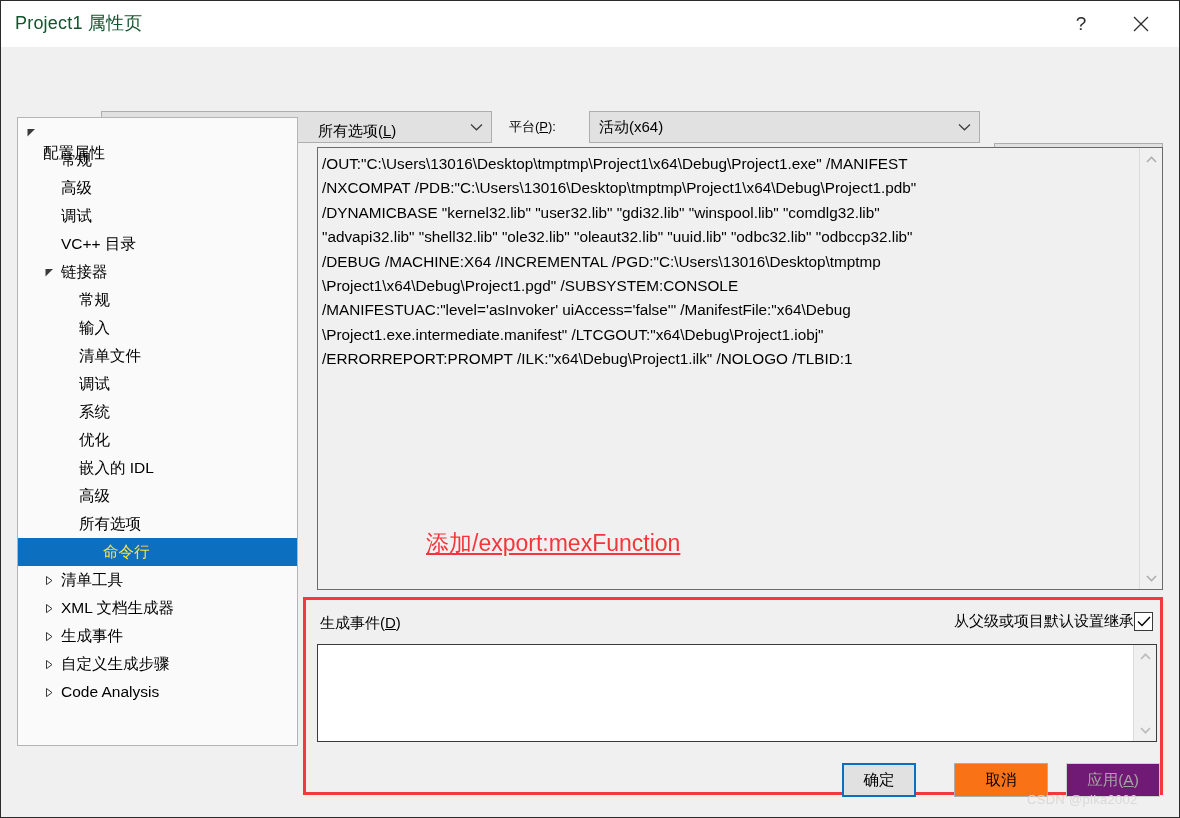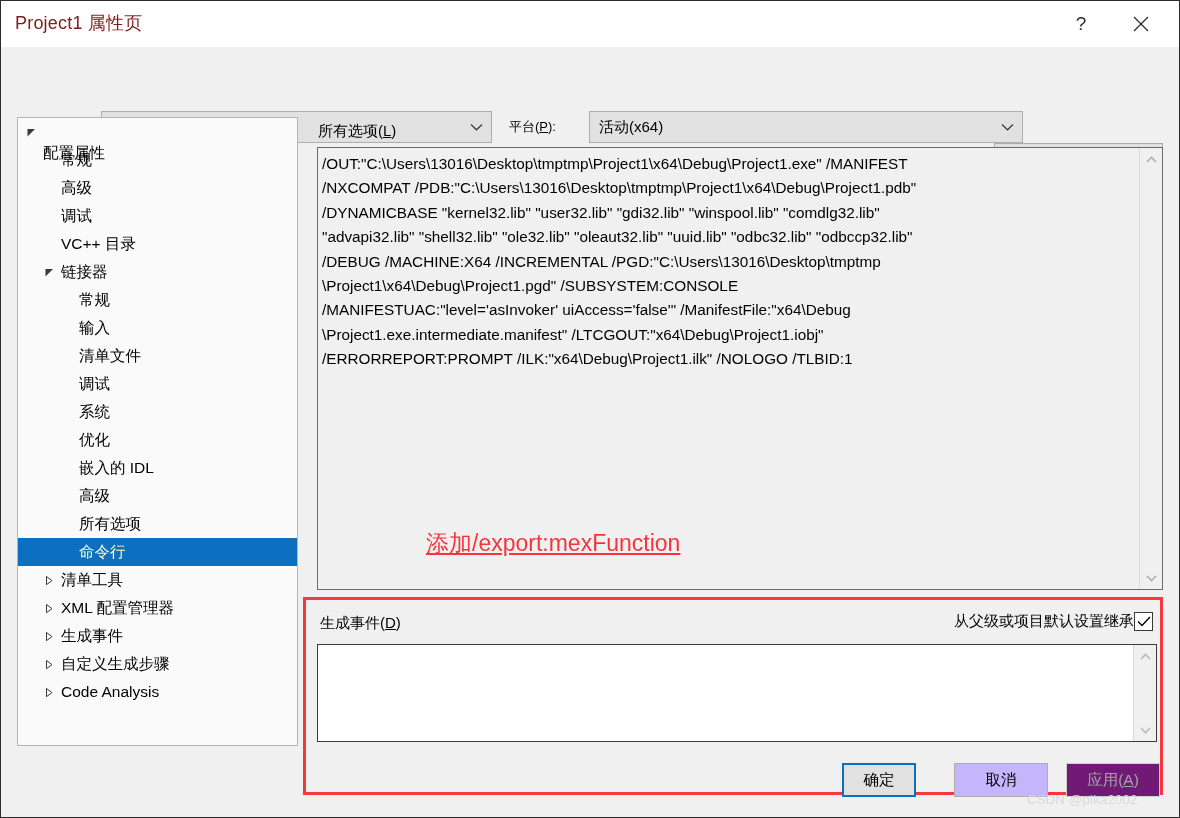--- a/index.html
+++ b/index.html
@@ -30,21 +30,21 @@
   #titlebar {
     position: absolute;
     left: 0; top: 0;
     width: 1178px; height: 46px;
     background: #ffffff;
   }
   #title-text {
     position: absolute;
     left: 14px; top: 10px;
     font-size: 18px;
-    color: #7f1d1d;
+    color: #14532d;
     letter-spacing: 0.2px;
     white-space: nowrap;
   }
   .title-btn {
     position: absolute;
     top: 0;
     height: 46px;
     width: 50px;
     display: flex;
     align-items: center;
@@ -80,21 +80,21 @@
     background: #e1e1e1;
     border: 1px solid #aeaeae;
     display: flex;
     align-items: center;
     padding: 0 6px 0 9px;
     font-size: 15px;
     color: #000;
     cursor: default;
   }
   #config-combo { left: 100px; width: 391px; }
-  #platform-combo { left: 588px; width: 434px; }
+  #platform-combo { left: 588px; width: 391px; }
   .combo .cb-val { flex: 1; white-space: nowrap; }
   .combo .cb-arrow { width: 18px; display: flex; justify-content: center; }
 
   #config-manager-btn {
     position: absolute;
     left: 993px; top: 64px;
     width: 169px; height: 32px;
     background: #e1e1e1;
     border: 1px solid #adadad;
     font-size: 15px;
@@ -119,21 +119,22 @@
     height: 28px;
     display: flex;
     align-items: center;
     font-size: 15.5px;
     color: #000;
     white-space: nowrap;
     cursor: default;
   }
   .tree-item.sel {
     background: #0d6fbf;
-    color: #fef9c3;
+    color: #fde047;
+    padding-left: 24px;
   }
   .tree-arrow {
     position: absolute;
     width: 14px;
     display: flex; align-items: center; justify-content: center;
     font-size: 9px;
     line-height: 1;
     color: #3a3a3a;
   }
   .tree-label { display: block; }
@@ -243,21 +244,21 @@
 
   
   .dlg-btn {
     position: absolute;
     top: 762px;
     height: 34px;
     font-size: 15.5px;
     display: flex; align-items: center; justify-content: center;
     cursor: default;
     white-space: nowrap;
-    background: #c4b5fd;
+    background: #f97316;
     border: 1px solid #adadad;
     color: #000;
   }
   #ok-btn {
     left: 841px; width: 74px;
     background: #e1e1e1;
     border: 2px solid #0d6fbf;
   }
   #cancel-btn { left: 953px; width: 94px; }
   #apply-btn {
@@ -410,21 +411,21 @@
           </svg>
         </span>
         <span class="tree-label">清单工具</span>
       </div>
       <div class="tree-item lvl1">
         <span class="tree-arrow">
           <svg width="9" height="9" viewBox="0 0 9 9">
             <polygon points="1.5,0.5 7,4.6 1.5,8.7" fill="none" stroke="#3a3a3a" stroke-width="1"></polygon>
           </svg>
         </span>
-        <span class="tree-label">XML 配置管理器</span>
+        <span class="tree-label">XML 文档生成器</span>
       </div>
       <div class="tree-item lvl1">
         <span class="tree-arrow">
           <svg width="9" height="9" viewBox="0 0 9 9">
             <polygon points="1.5,0.5 7,4.6 1.5,8.7" fill="none" stroke="#3a3a3a" stroke-width="1"></polygon>
           </svg>
         </span>
         <span class="tree-label">生成事件</span>
       </div>
       <div class="tree-item lvl1">

